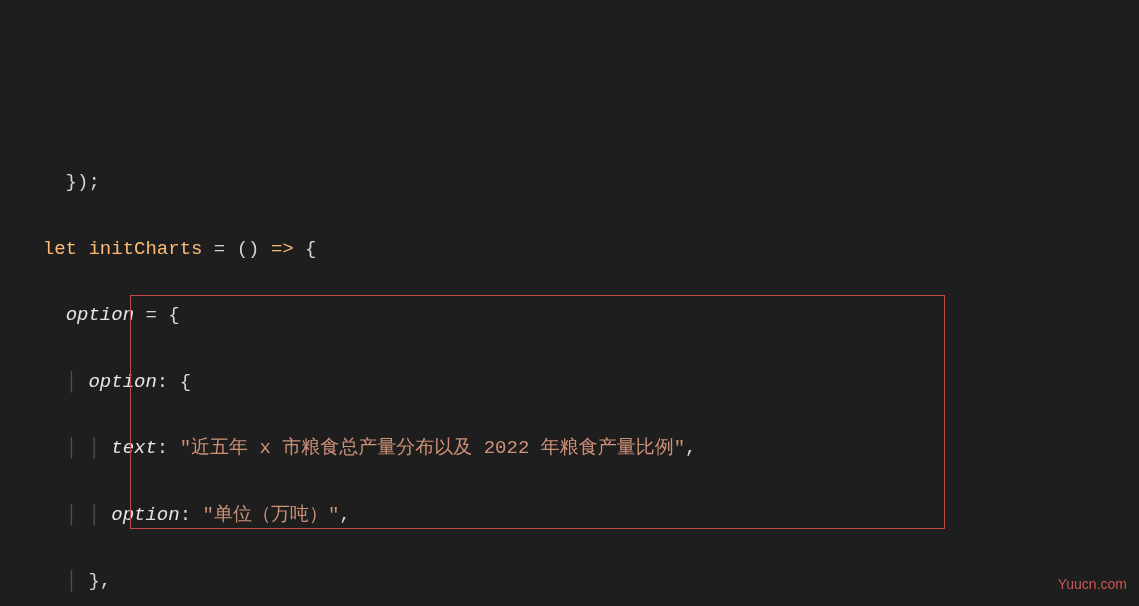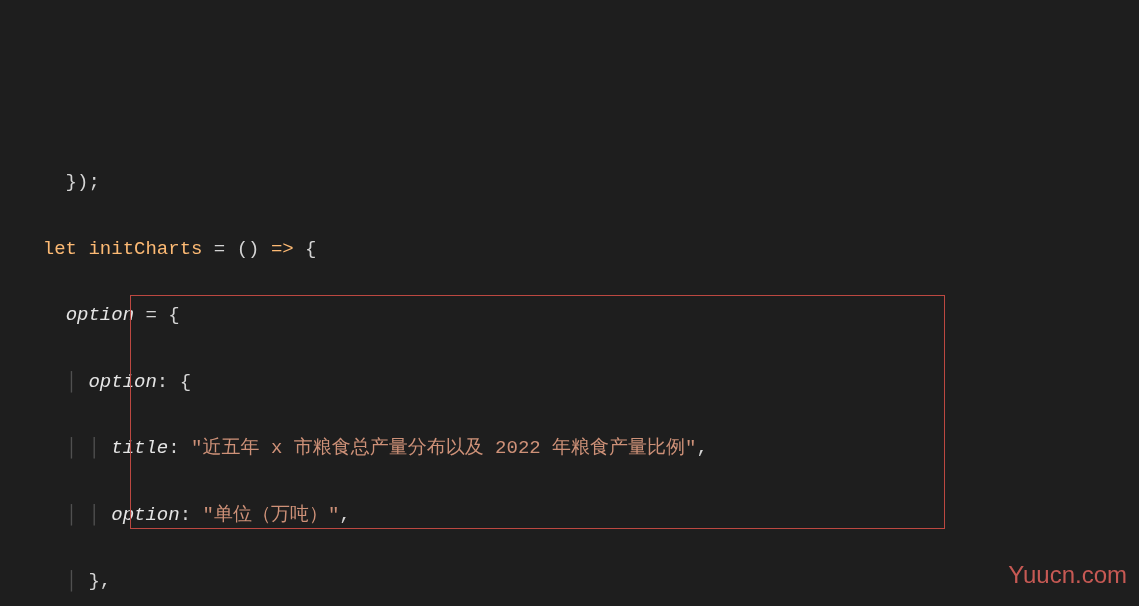--- a/index.html
+++ b/index.html
@@ -26,35 +26,35 @@
   position: absolute;
   border: 1px solid #bc4841;
   pointer-events: none;
 }
 .watermark {
   position: fixed;
   bottom: 10px;
   right: 12px;
   color: #d9605a;
   font-family: Arial, sans-serif;
-  font-size: 24px;
+  font-size: 14px;
   opacity: 0.9;
 }
 </style>
 </head>
 <body>
 
 
 
 <div class="editor">
 <div class="line"><span class="guide">  </span><span class="pun">  });</span></div>
 <div class="line"><span class="guide">  </span><span class="kw">let</span> <span class="fn">initCharts</span><span class="pun"> = () </span><span class="kw">=&gt;</span><span class="pun"> {</span></div>
 <div class="line"><span class="guide">  </span>  <span class="var">option</span><span class="pun"> = {</span></div>
 <div class="line"><span class="guide">  </span>  <span class="guide">│ </span><span class="var">option</span><span class="pun">: {</span></div>
-<div class="line"><span class="guide">  </span>  <span class="guide">│ </span><span class="guide">│ </span><span class="var">title</span><span class="pun">: </span><span class="str">"近五年 x 市粮食总产量分布以及 2022 年粮食产量比例"</span><span class="pun">,</span></div>
+<div class="line"><span class="guide">  </span>  <span class="guide">│ </span><span class="guide">│ </span><span class="var">text</span><span class="pun">: </span><span class="str">"近五年 x 市粮食总产量分布以及 2022 年粮食产量比例"</span><span class="pun">,</span></div>
 <div class="line"><span class="guide">  </span>  <span class="guide">│ </span><span class="guide">│ </span><span class="var">option</span><span class="pun">: </span><span class="str">"单位（万吨）"</span><span class="pun">,</span></div>
 <div class="line"><span class="guide">  </span>  <span class="guide">│ </span><span class="pun">},</span></div>
 
 
 
 
 
 
 
 

